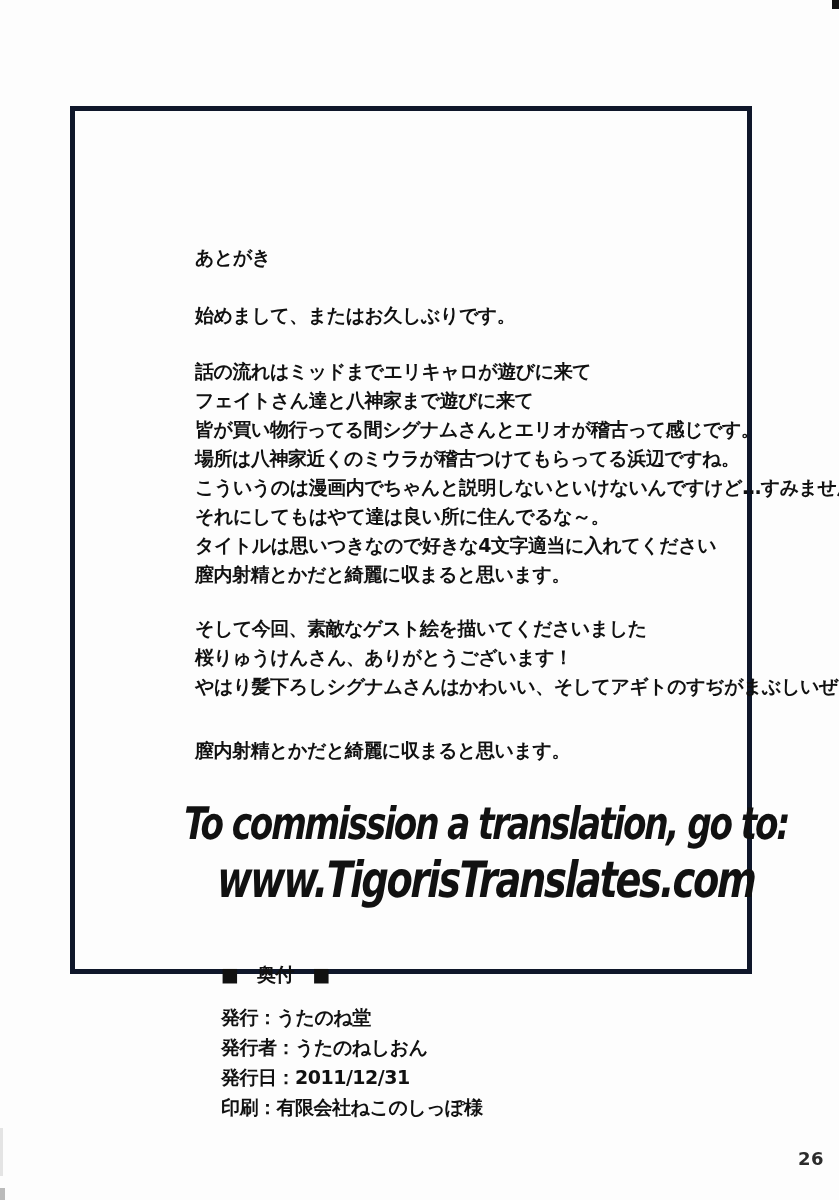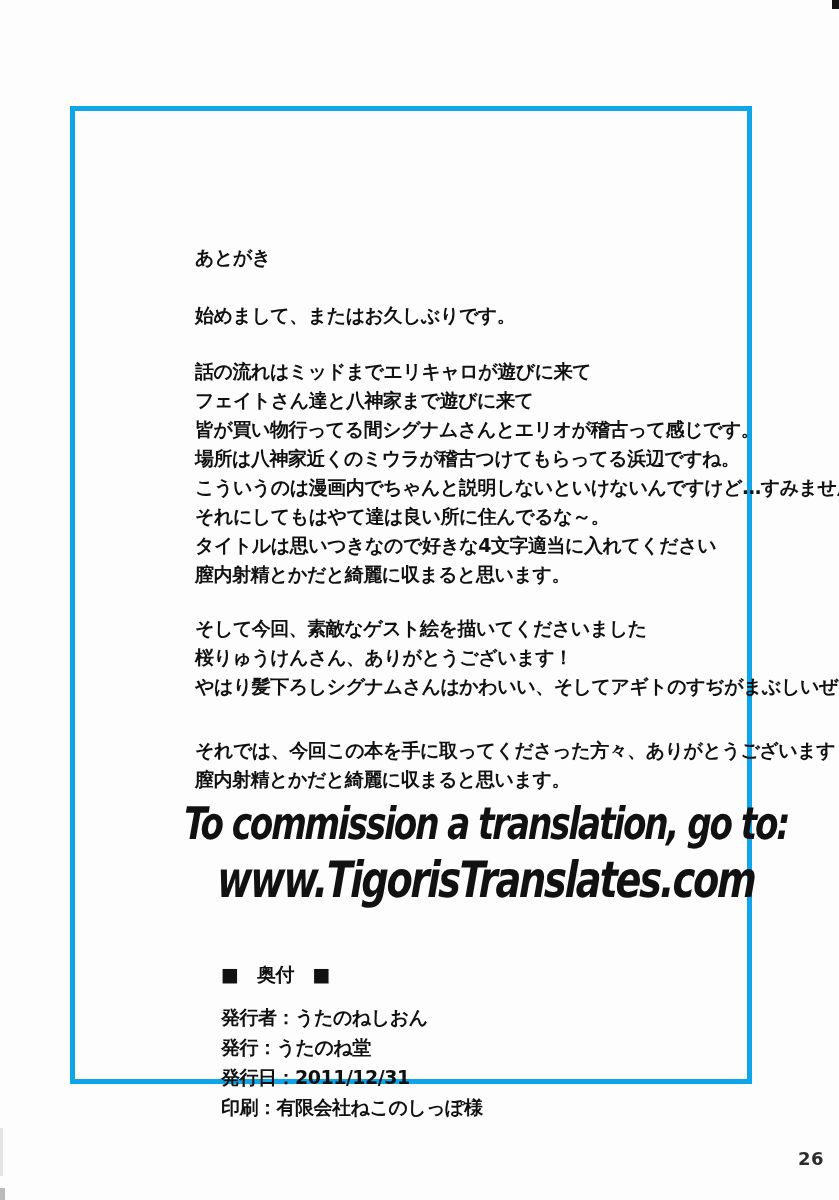--- a/index.html
+++ b/index.html
@@ -24,22 +24,22 @@
   }
   .mark-bottom-left {
     position: absolute; left: 0; top: 1188px; width: 5px; height: 12px;
     background: #a9a9a9; opacity: .8;
   }
 
   
   .content-box {
     position: absolute;
     left: 70px; top: 106px;
-    width: 682px; height: 978px;
-    border: 5px solid #0ea5e9;
+    width: 682px; height: 868px;
+    border: 5px solid #0f172a;
     box-sizing: border-box;
     background: #fdfdfd;
   }
 
   .jp { font-weight: bold; font-size: 19px; letter-spacing: -0.5px; white-space: nowrap; }
 
   .afterword-title { position: absolute; left: 120px; top: 134px; }
   .afterword-intro { position: absolute; left: 120px; top: 192px; }
 
   .para { position: absolute; left: 120px; }
@@ -100,33 +100,32 @@
       <div class="jp line">膣内射精とかだと綺麗に収まると思います。</div>
     </div>
 
     <div class="para para2">
       <div class="jp line">そして今回、素敵なゲスト絵を描いてくださいました</div>
       <div class="jp line">桜りゅうけんさん、ありがとうございます！</div>
       <div class="jp line">やはり髪下ろしシグナムさんはかわいい、そしてアギトのすぢがまぶしいぜ…。</div>
     </div>
 
     <div class="para para3">
-      <div class="jp line">それでは、今回この本を手に取ってくださった方々、ありがとうございます</div>
       <div class="jp line">膣内射精とかだと綺麗に収まると思います。</div>
     </div>
 
     <div class="notice">
       <div class="notice-line notice-line1">To commission a translation, go to:</div>
       <div class="notice-line notice-line2">www.TigorisTranslates.com</div>
     </div>
 
     <div class="colophon">
       <div class="jp colophon-header">■　奥付　■</div>
+      <div class="jp line">発行：うたのね堂</div>
       <div class="jp line">発行者：うたのねしおん</div>
-      <div class="jp line">発行：うたのね堂</div>
       <div class="jp line">発行日：2011/12/31</div>
       <div class="jp line">印刷：有限会社ねこのしっぽ様</div>
     </div>
 
   </div>
 
   <div class="page-number">26</div>
 
 </div>
 

